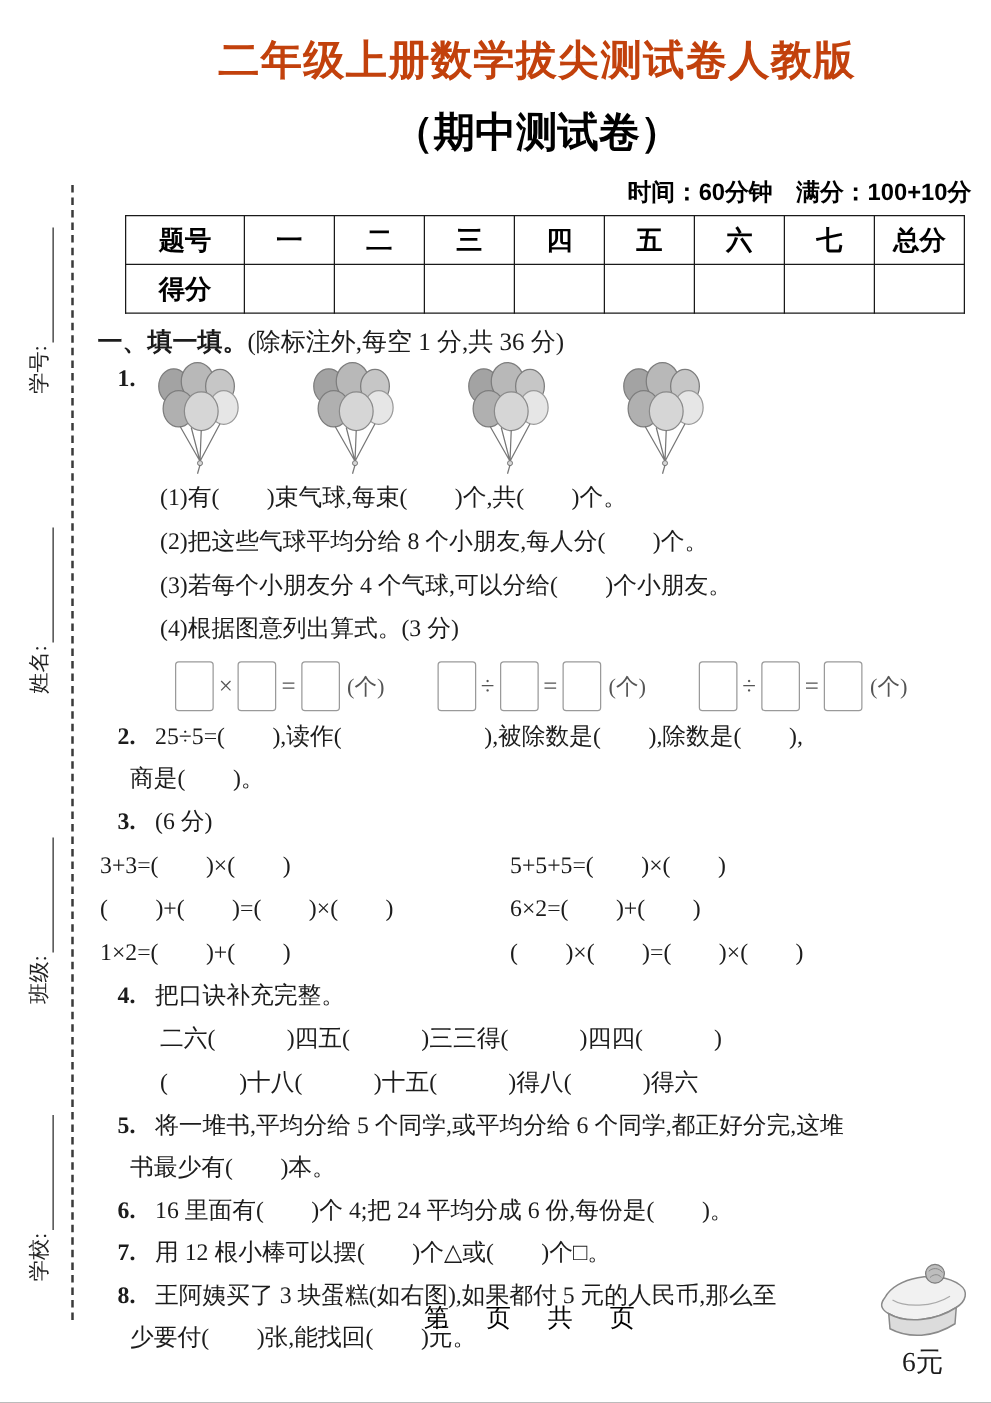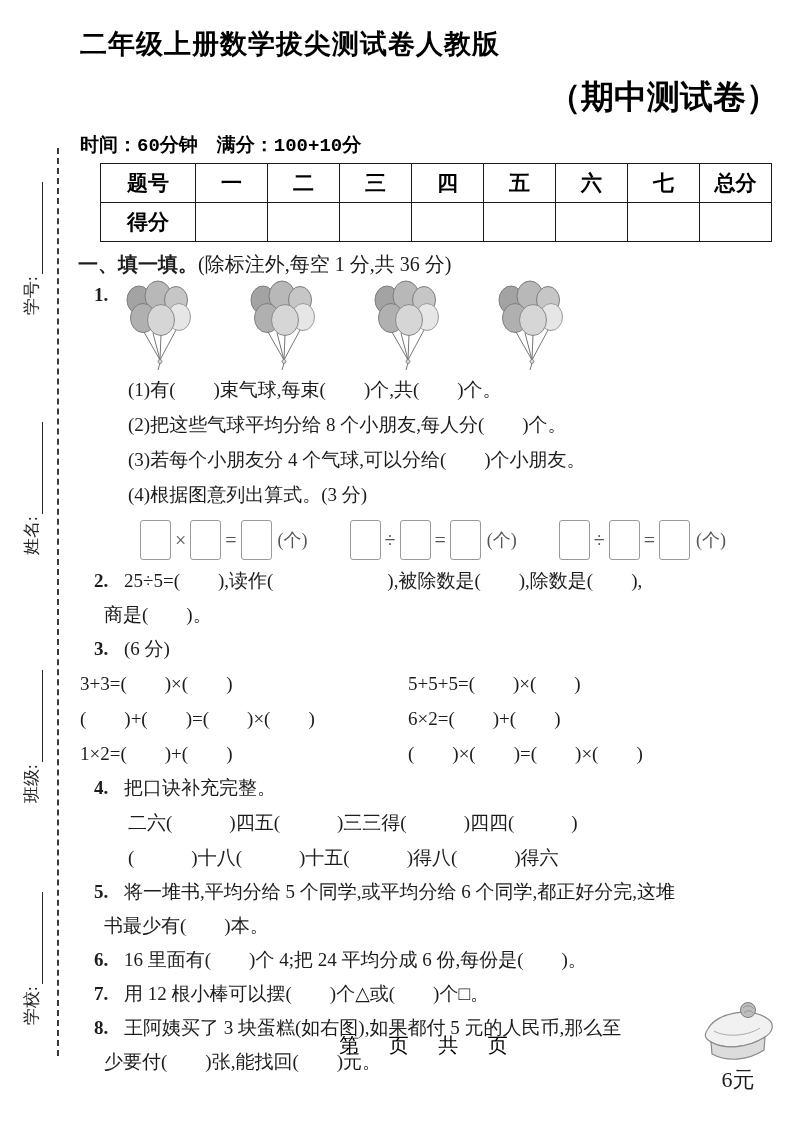--- a/index.html
+++ b/index.html
@@ -23,32 +23,32 @@
     display:flex;align-items:flex-end;
     font-size:17px;color:#222;white-space:nowrap;
   }
   .side-line{
     display:inline-block;width:92px;height:15px;
     border-bottom:1.6px solid #2a2a2a;margin-left:2px;
   }
   
   .content{position:absolute;left:80px;right:14px;top:0;}
   .title{
-    margin:26px 0 0;text-align:left;
+    margin:26px 0 0;text-align:center;
     font-family:"Liberation Sans","DejaVu Sans",sans-serif;
-    font-weight:bold;font-size:27px;letter-spacing:1px;color:#000000;
+    font-weight:bold;font-size:33px;letter-spacing:1px;color:#c2410c;
   }
   .subtitle{
-    margin:13px 0 0;text-align:right;
+    margin:13px 0 0;text-align:center;
     font-family:"Liberation Sans","DejaVu Sans",sans-serif;
     font-weight:bold;font-size:33px;color:#000;
   }
   .meta{
-    margin-top:12px;text-align:left;padding-right:2px;
-    font-family:Liberation Mono, monospace;
+    margin-top:12px;text-align:right;padding-right:2px;
+    font-family:Liberation Sans, sans-serif;
     font-weight:bold;font-size:19px;color:#000;
   }
   
   table.score{
     margin:5px 0 0 20px;border-collapse:collapse;width:672px;table-layout:fixed;
   }
   table.score td,table.score th{
     border:1.8px solid #1a1a1a;height:38px;text-align:center;vertical-align:middle;
     font-family:"Liberation Sans","DejaVu Sans",sans-serif;
     font-weight:bold;font-size:21px;color:#000;padding:0;

